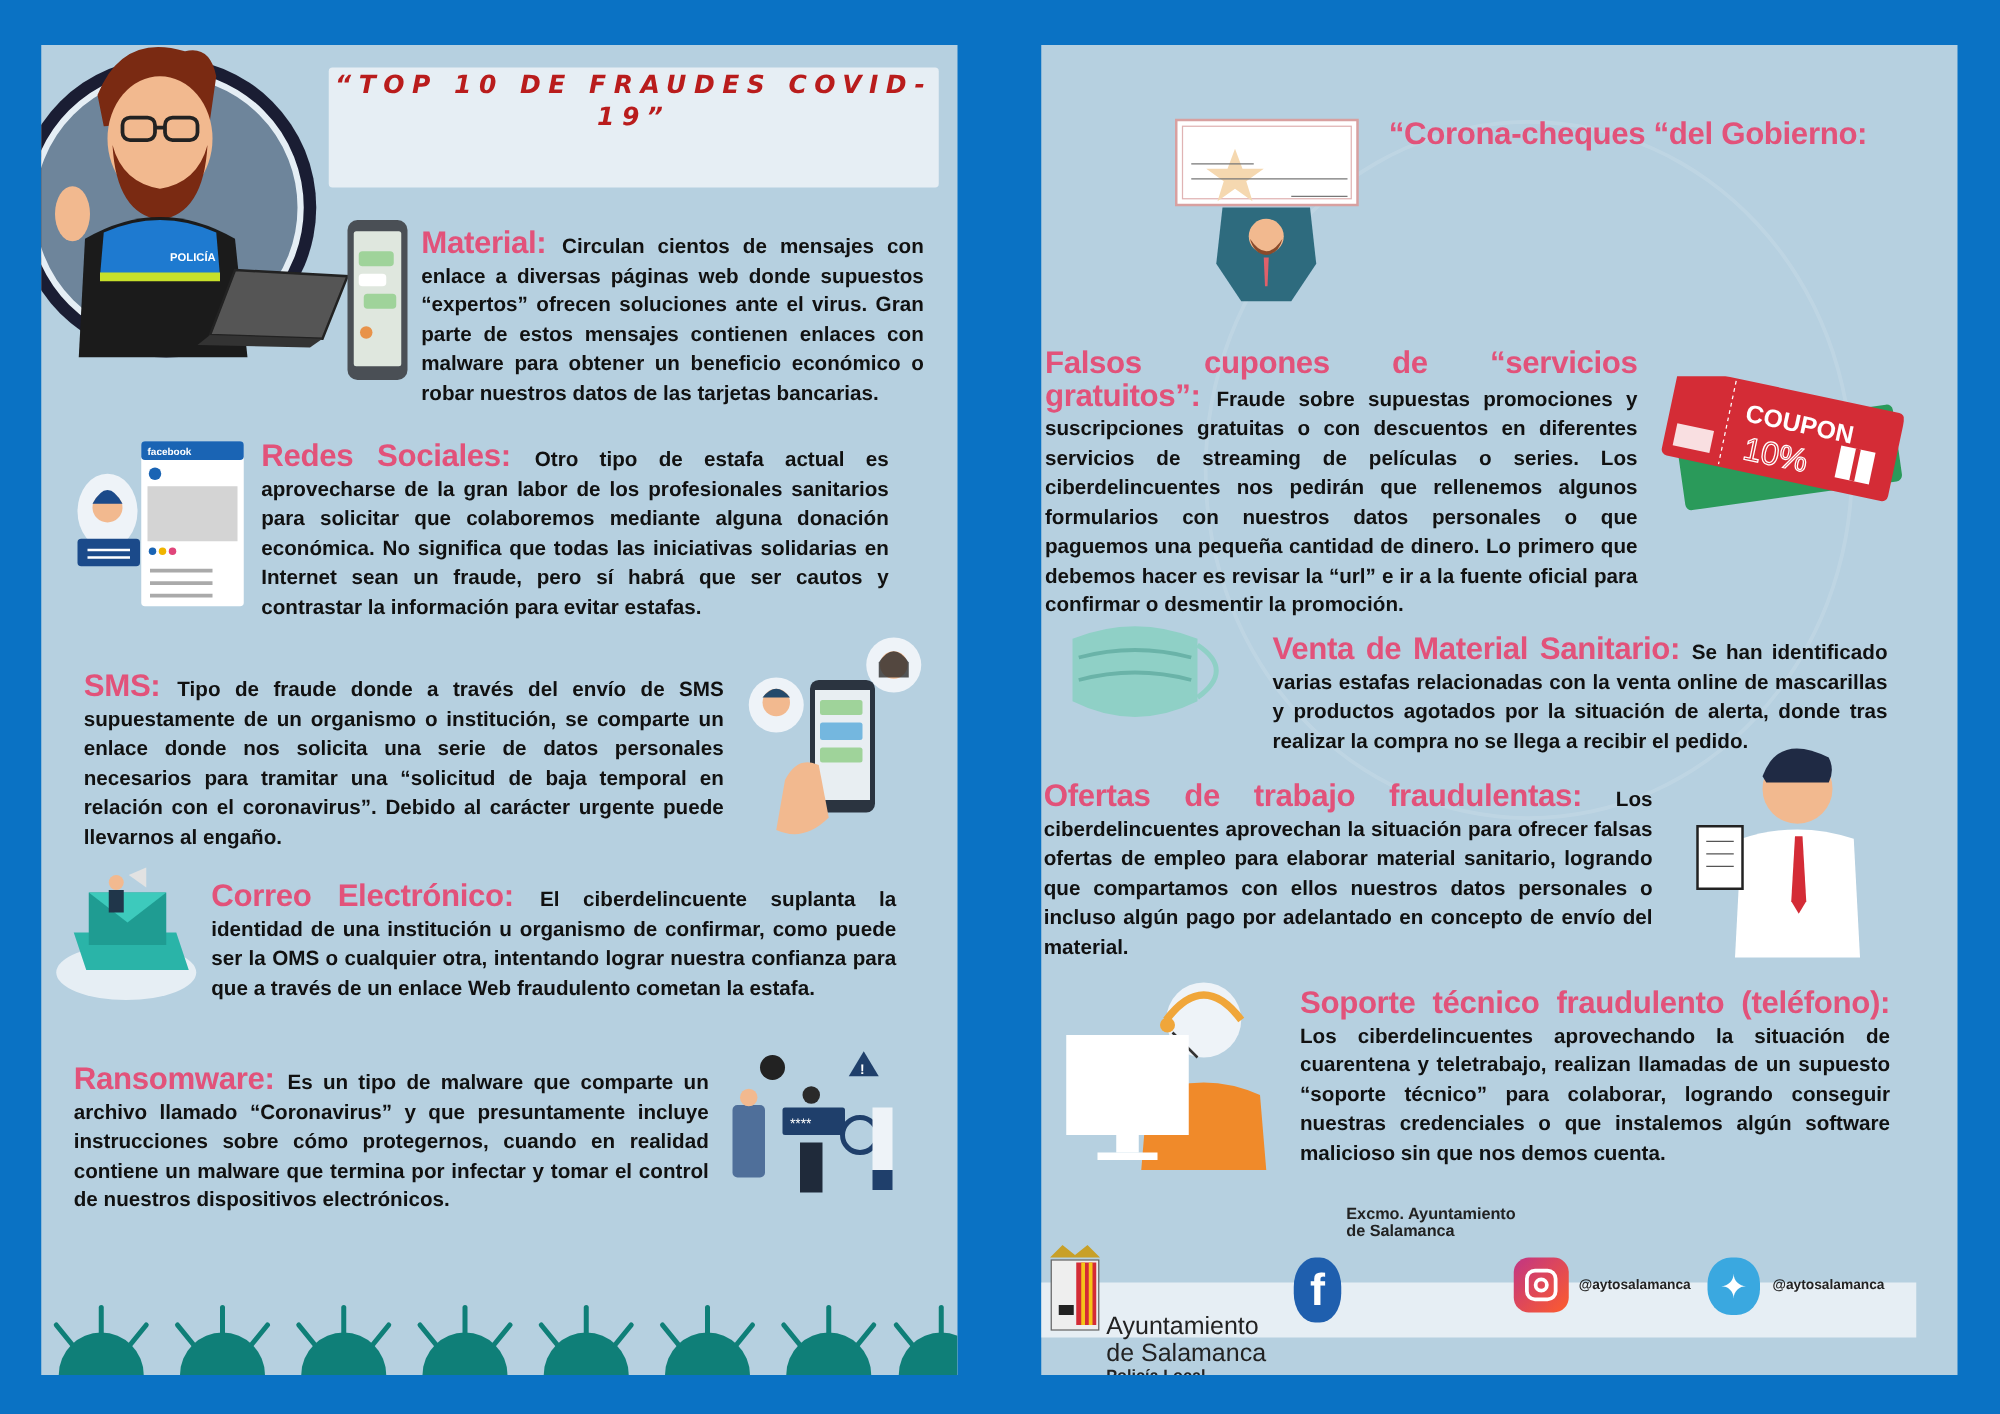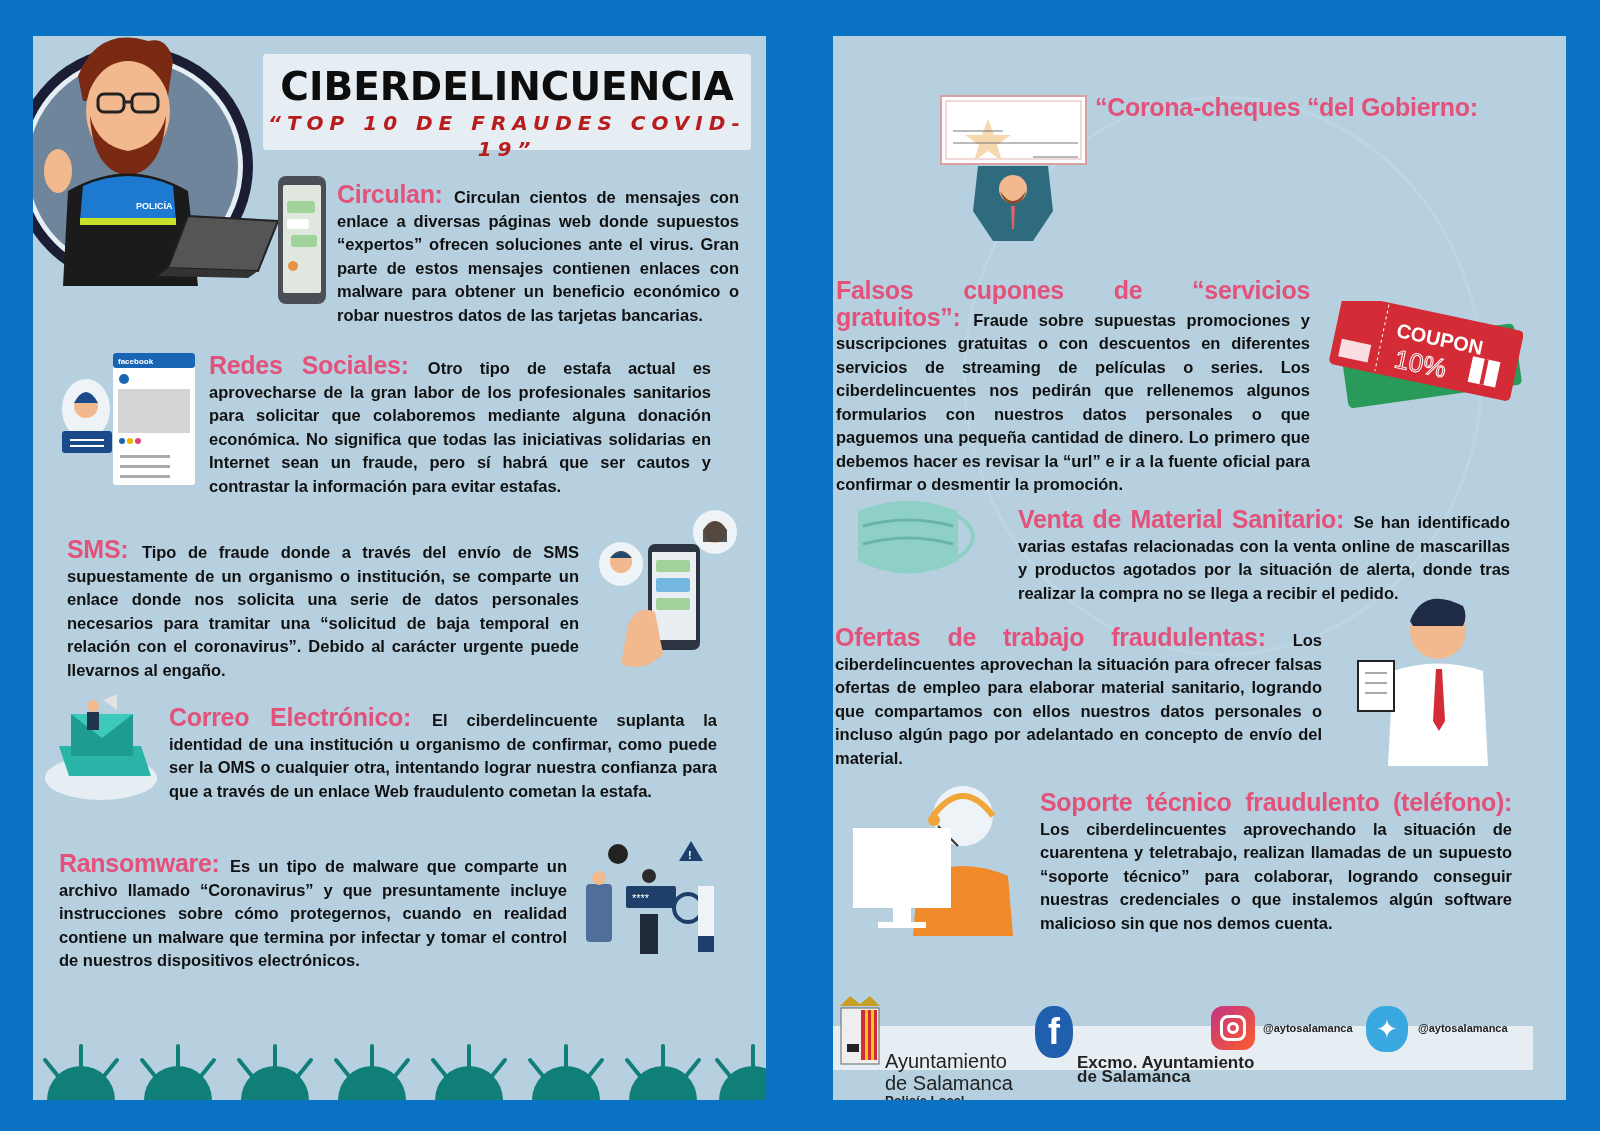--- a/index.html
+++ b/index.html
@@ -95,34 +95,33 @@
     <rect x="72" y="212" width="96" height="7" fill="#c8e02a"></rect>
     <text x="128" y="203" font-size="9" fill="#fff" font-family="Liberation Sans, sans-serif" font-weight="bold">POLICÍA</text>
 
     <ellipse cx="50" cy="165" rx="14" ry="22" fill="#f2b98f"></ellipse>
 
     <polygon points="180,210 270,215 250,265 160,262" fill="#555" stroke="#222" stroke-width="2"></polygon>
     <polygon points="160,262 250,265 240,272 150,270" fill="#333"></polygon>
   </svg>
 
   <div class="title-box">
-    <div class="title-main">CIBERDELINCUENCIA</div>
     <div class="title-sub">“TOP 10 DE FRAUDES COVID-19”</div>
   </div>
 
   <svg class="ill" style="left:240px;top:135px" width="60" height="140">
     <rect x="5" y="5" width="48" height="128" rx="8" fill="#4a4f55"></rect>
     <rect x="10" y="14" width="38" height="108" rx="2" fill="#dfe7de"></rect>
     <rect x="14" y="30" width="28" height="12" rx="3" fill="#9fd39a"></rect>
     <rect x="14" y="48" width="22" height="10" rx="3" fill="#fff"></rect>
     <rect x="18" y="64" width="26" height="12" rx="3" fill="#9fd39a"></rect>
     <circle cx="20" cy="95" r="5" fill="#e8934a"></circle>
   </svg>
   <div class="section" style="left:304px;top:147px;width:402px">
-    <span class="head">Circulan: </span>
+    <span class="head">Material: </span>
     <span>Circulan cientos de mensajes con enlace a diversas páginas web donde supuestos “expertos” ofrecen soluciones ante el virus. Gran parte de estos mensajes contienen enlaces con malware para obtener un beneficio económico o robar nuestros datos de las tarjetas bancarias.</span>
   </div>
 
   <svg class="ill" style="left:25px;top:315px" width="145" height="140">
     <rect x="55" y="2" width="82" height="132" rx="3" fill="#fff"></rect>
     <rect x="55" y="2" width="82" height="15" rx="3" fill="#1a64b4"></rect>
     <text x="60" y="13" font-size="8" fill="#fff" font-family="Liberation Sans, sans-serif" font-weight="bold">facebook</text>
     <circle cx="66" cy="28" r="5" fill="#1a64b4"></circle>
     <rect x="60" y="38" width="72" height="44" fill="#d4d4d4"></rect>
     <circle cx="64" cy="90" r="3" fill="#1a64b4"></circle>
@@ -242,21 +241,21 @@
     <rect x="13" y="10" width="135" height="58" fill="none" stroke="#e0b3b3" stroke-width="1"></rect>
     <polygon points="55,28 61,44 78,44 64,54 69,70 55,60 41,70 46,54 32,44 49,44" fill="#f5d8b0"></polygon>
     <line x1="20" y1="40" x2="70" y2="40" stroke="#777"></line>
     <line x1="20" y1="52" x2="145" y2="52" stroke="#777"></line>
     <line x1="100" y1="66" x2="145" y2="66" stroke="#777"></line>
     <path d="M45 75 L40 120 L60 150 L100 150 L120 120 L115 75" fill="#2e6b7e"></path>
     <circle cx="80" cy="98" r="14" fill="#f2b98f"></circle>
     <path d="M67 100 Q80 120 93 100 Q90 112 80 113 Q70 112 67 100Z" fill="#8a4a2a"></path>
     <polygon points="78,115 82,115 81,138 79,138" fill="#e0606a"></polygon>
   </svg>
-  <div class="section" style="left:262px;top:60px;width:388px">
+  <div class="section" style="left:278px;top:60px;width:388px">
     <span class="head" style="display:block">“Corona-cheques “del Gobierno:</span>
   </div>
 
   <div class="section" style="left:3px;top:243px;width:474px">
     <span class="head">Falsos cupones de “servicios gratuitos”: </span>
     <span>Fraude sobre supuestas promociones y suscripciones gratuitas o con descuentos en diferentes servicios de streaming de películas o series. Los ciberdelincuentes nos pedirán que rellenemos algunos formularios con nuestros datos personales o que paguemos una pequeña cantidad de dinero. Lo primero que debemos hacer es revisar la “url” e ir a la fuente oficial para confirmar o desmentir la promoción.</span>
   </div>
   <svg class="ill" style="left:490px;top:265px" width="200" height="120">
     <g transform="rotate(-8 100 60)">
       <rect x="20" y="35" width="175" height="62" rx="5" fill="#2a9a5a"></rect>
@@ -322,21 +321,21 @@
     <rect x="36" y="14" width="3" height="50" fill="#f5c518"></rect>
     <rect x="12" y="48" width="12" height="8" fill="#222"></rect>
   </svg>
   <div class="footer-text" style="left:52px;top:1014px;font-size:20px;line-height:22px;font-weight:normal">
     <div>Ayuntamiento</div>
     <div>de Salamanca</div>
     <div style="font-size:13px;line-height:14px;font-weight:bold">Policía Local</div>
   </div>
 
   <div class="ill" style="left:202px;top:970px;width:38px;height:52px;background:#1f5fae;border-radius:45% 45% 45% 45%;color:#fff;font-size:36px;font-weight:bold;text-align:center;line-height:52px">f</div>
-  <div class="footer-text" style="left:244px;top:1020px;font-size:17px;line-height:14px">
+  <div class="footer-text" style="left:244px;top:928px;font-size:13px;line-height:14px">
     <div>Excmo. Ayuntamiento</div>
     <div>de Salamanca</div>
   </div>
 
   <div class="ill" style="left:378px;top:970px;width:44px;height:44px;border-radius:12px;background:linear-gradient(135deg,#c13584,#fd5c2c)">
     <div style="position:absolute;left:9px;top:9px;width:26px;height:26px;border:3px solid #fff;border-radius:8px"></div>
     <div style="position:absolute;left:16px;top:16px;width:12px;height:12px;border:3px solid #fff;border-radius:50%"></div>
   </div>
   <div class="footer-text" style="left:430px;top:986px;font-size:11px">@aytosalamanca</div>
 

